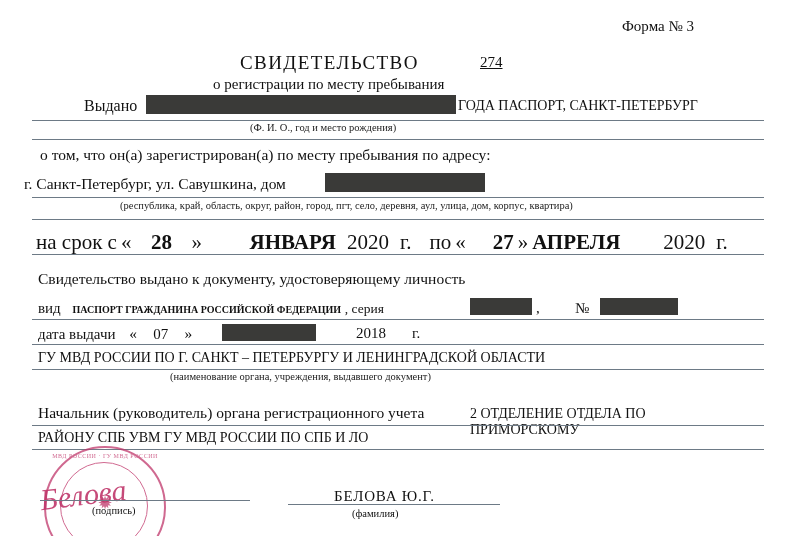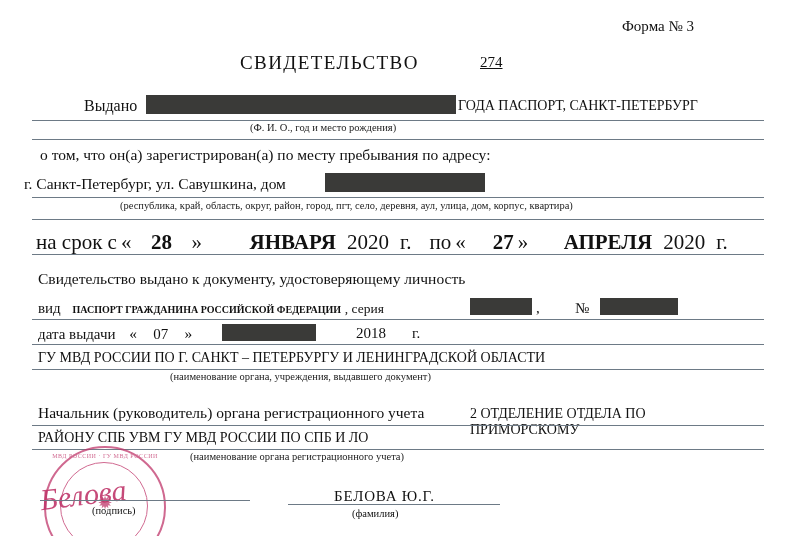--- a/index.html
+++ b/index.html
@@ -154,20 +154,21 @@
 </style>
 </head>
 <body>
 
 <div class="page">
 
   <div class="form-no">Форма № 3</div>
 
   <div class="title">СВИДЕТЕЛЬСТВО</div>
   <div class="cert-number">274</div>
+  <div class="subtitle">о регистрации по месту пребывания</div>
 
   <div class="issued-label">Выдано</div>
   <div class="redact" style="position:absolute; left:146px; top:95px; width:310px; height:19px;"></div>
   <div style="position:absolute; left:458px; top:98px; font-size:14px;">ГОДА ПАСПОРТ, САНКТ-ПЕТЕРБУРГ</div>
   <div class="rule" style="left:32px; top:120px; width:732px;"></div>
   <div class="caption" style="left:250px; top:122px; width:300px;">(Ф. И. О., год и место рождения)</div>
 
   <div class="rule" style="left:32px; top:139px; width:732px;"></div>
 
   <div class="body-line" style="left:40px; top:146px;">о том, что он(а) зарегистрирован(а) по месту пребывания по адресу:</div>
@@ -183,21 +184,21 @@
     <span class="quote">«</span>
     <span style="display:inline-block; width:52px; text-align:center; font-weight:bold;">28</span>
     <span class="quote">»</span>
     <span class="bold-month" style="display:inline-block; width:130px; text-align:right;">ЯНВАРЯ</span>
     <span style="display:inline-block; width:56px; text-align:center;">2020</span>
     <span>г.</span>
     <span style="margin-left:14px;">по</span>
     <span class="quote">«</span>
     <span style="display:inline-block; width:44px; text-align:right; font-weight:bold;">27</span>
     <span class="quote">»</span>
-    <span class="bold-month" style="display:inline-block; width:120px; text-align:right;">АПРЕЛЯ</span>
+    <span class="bold-month" style="display:inline-block; width:120px; text-align:left;">АПРЕЛЯ</span>
     <span style="display:inline-block; width:56px; text-align:center;">2020</span>
     <span>г.</span>
   </div>
   <div class="rule" style="left:32px; top:254px; width:732px;"></div>
 
   <div class="body-line" style="left:38px; top:270px;">Свидетельство выдано к документу, удостоверяющему личность</div>
 
   <div style="position:absolute; left:38px; top:300px; font-size:15px;">
     <span>вид</span>
     <span style="margin-left:8px; font-size:10px;font-weight:bold;">ПАСПОРТ ГРАЖДАНИНА РОССИЙСКОЙ ФЕДЕРАЦИИ</span>
@@ -222,21 +223,20 @@
 
   <div class="small-caps-line" style="left:38px; top:350px;">ГУ  МВД  РОССИИ  ПО  Г. САНКТ – ПЕТЕРБУРГУ  И  ЛЕНИНГРАДСКОЙ ОБЛАСТИ</div>
   <div class="rule" style="left:32px; top:369px; width:732px;"></div>
   <div class="caption" style="left:170px; top:371px; width:420px;">(наименование органа, учреждения, выдавшего документ)</div>
 
   <div class="body-line" style="left:38px; top:404px;">Начальник (руководитель) органа регистрационного учета</div>
   <div class="small-caps-line" style="left:470px; top:406px;">2 ОТДЕЛЕНИЕ ОТДЕЛА  ПО ПРИМОРСКОМУ</div>
   <div class="rule" style="left:32px; top:425px; width:732px;"></div>
   <div class="small-caps-line" style="left:38px; top:430px;">РАЙОНУ СПБ УВМ  ГУ  МВД  РОССИИ  ПО СПБ  И  ЛО</div>
   <div class="rule" style="left:32px; top:449px; width:732px;"></div>
-  <div class="caption" style="left:190px; top:451px; width:380px;">(наименование органа регистрационного учета)</div>
 
   <div class="stamp">
     <div class="stamp-inner"></div>
     <div class="stamp-text stamp-arc-top">МВД РОССИИ  ·  ГУ МВД РОССИИ</div>
     <div class="stamp-center">✹</div>
 
   </div>
 
   <div class="signature">Белова</div>
   <div class="rule" style="left:40px; top:500px; width:210px;"></div>

